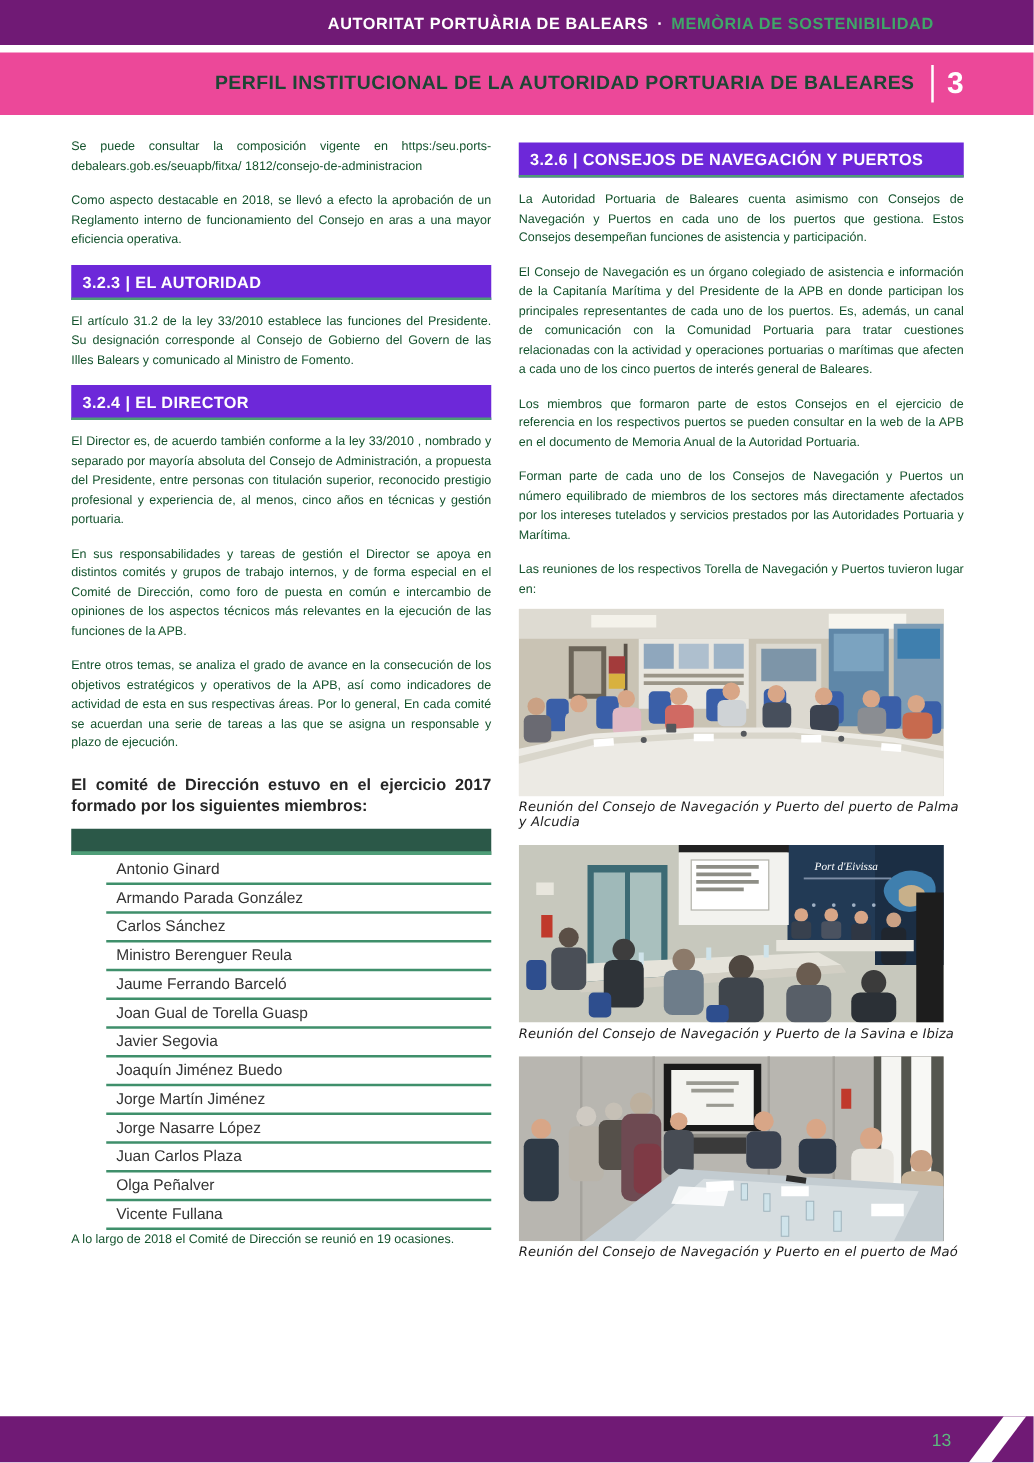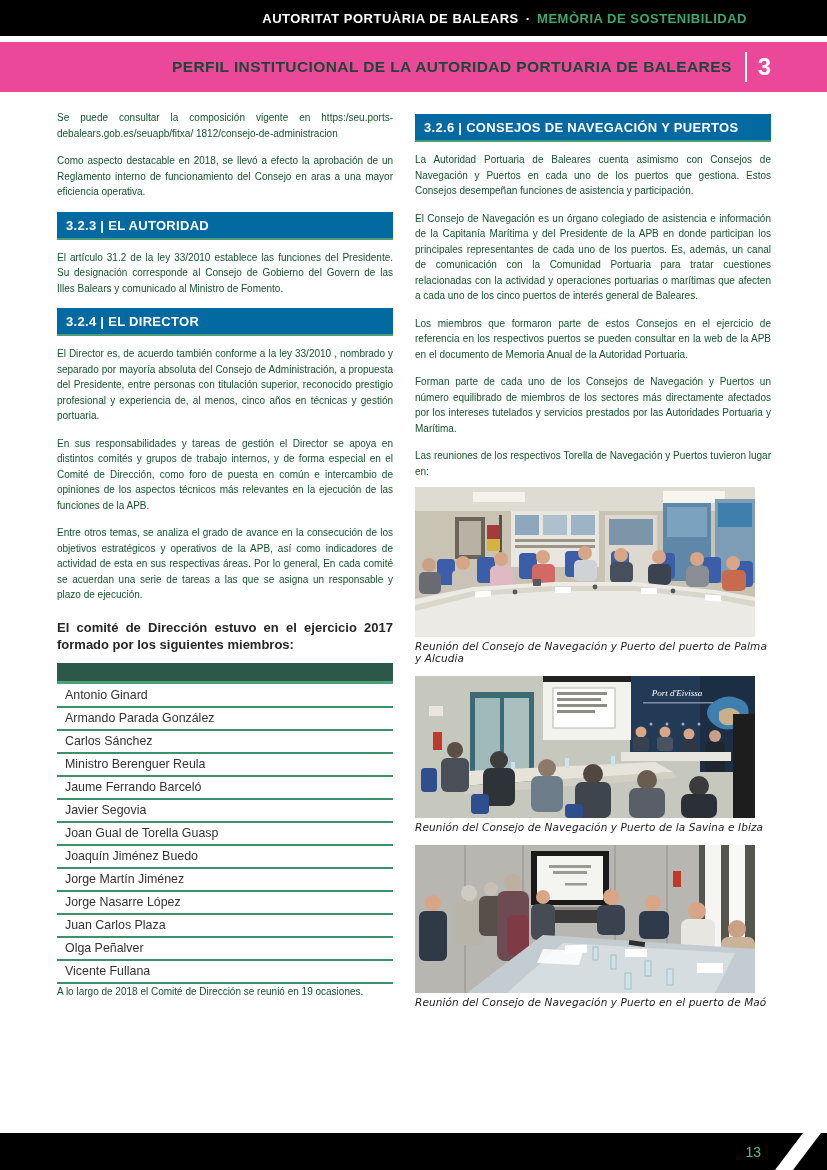--- a/index.html
+++ b/index.html
@@ -3,63 +3,64 @@
 <meta charset="utf-8">
 <style>
   html,body{margin:0;padding:0;}
   body{
     width:827px;height:1170px;position:relative;background:#ffffff;
     font-family:"Liberation Sans", sans-serif;overflow:hidden;
     -webkit-font-smoothing:antialiased;
   }
   
   .bar1{
-    position:absolute;top:0;left:0;width:827px;height:36px;background:#000000;
+    position:absolute;top:0;left:0;width:827px;height:36px;background:#701a75;
     display:flex;align-items:center;justify-content:flex-end;box-sizing:border-box;
     padding-right:80px;gap:7px;
   }
   .bar1 .t1{color:#ffffff;font-weight:bold;font-size:13px;letter-spacing:.5px;}
   .bar1 .sep{color:#ffffff;font-weight:bold;font-size:13px;}
   .bar1 .t2{color:#3fa768;font-weight:bold;font-size:13px;letter-spacing:.5px;}
   .bar2{
     position:absolute;top:42px;left:0;width:827px;height:50px;background:#ec4899;
     display:flex;align-items:center;justify-content:flex-end;box-sizing:border-box;
     padding-right:56px;
   }
   .bar2 .chapter-title{color:#1d4634;font-weight:bold;font-size:15.5px;letter-spacing:.4px;}
   .bar2 .divider{width:2px;height:30px;background:#ffffff;margin:0 11px 0 13px;}
   .bar2 .chapter-num{color:#ffffff;font-weight:bold;font-size:24px;line-height:1;}
   
   .col-left{position:absolute;left:57px;top:110px;width:336px;}
   .col-right{position:absolute;left:415px;top:110px;width:356px;}
   p.body{font-size:10px;line-height:15.5px;color:#14532d;text-align:justify;margin:0 0 12px 0;}
   .sec-header{
-    background:#0369a1;border-bottom:2px solid #4d9c77;color:#ffffff;
+    background:#6d28d9;border-bottom:2px solid #4d9c77;color:#ffffff;
     font-weight:bold;font-size:13px;letter-spacing:.3px;
     padding:6px 8px 5px 9px;margin:4px 0 10px 0;
   }
   .members-heading{
     font-size:13px;font-weight:bold;color:#262626;line-height:17px;
     margin:16px 0 10px 0;text-align:justify;
   }
   .members-table{width:100%;}
   .members-table .thead{height:18px;background:#2b5848;border-bottom:3px solid #4f9e78;margin-bottom:1px;}
   .members-table .row{
     font-size:12.4px;color:#333333;padding:3px 0 3px 8px;line-height:15px;
     border-bottom:2px solid #3f8f6b;
+    margin-left:28px;
   }
   .closing{margin-top:10px;}
   
   .photo{display:block;width:340px;margin:0;}
   .caption{
     font-size:10.5px;font-style:italic;color:#1c1c1c;margin:3px 0 12px 0;
     font-family:"DejaVu Sans", sans-serif;letter-spacing:.1px;
   }
   
-  .footer{position:absolute;left:0;top:1133px;width:827px;height:37px;background:#000000;}
+  .footer{position:absolute;left:0;top:1133px;width:827px;height:37px;background:#701a75;}
   .footer .pagenum{
     position:absolute;right:66px;top:50%;transform:translateY(-50%);
     color:#5cb97e;font-size:14px;
   }
   .footer .corner{position:absolute;right:0;top:0;}
 </style>
 </head>
 <body>
 
 <div class="bar1">
@@ -89,22 +90,22 @@
 
   <div class="members-heading">El comité de Dirección estuvo en el ejercicio 2017 formado por los siguientes miembros:</div>
 
   <div class="members-table">
     <div class="thead"></div>
     <div class="row">Antonio Ginard</div>
     <div class="row">Armando Parada González</div>
     <div class="row">Carlos Sánchez</div>
     <div class="row">Ministro Berenguer Reula</div>
     <div class="row">Jaume Ferrando Barceló</div>
+    <div class="row">Joan Gual de Torella Guasp</div>
     <div class="row">Javier Segovia</div>
-    <div class="row">Joan Gual de Torella Guasp</div>
     <div class="row">Joaquín Jiménez Buedo</div>
     <div class="row">Jorge Martín Jiménez</div>
     <div class="row">Jorge Nasarre López</div>
     <div class="row">Juan Carlos Plaza</div>
     <div class="row">Olga Peñalver</div>
     <div class="row">Vicente Fullana</div>
   </div>
 
   <p class="body closing">A lo largo de 2018 el Comité de Dirección se reunió en 19 ocasiones.</p>
 </div>

